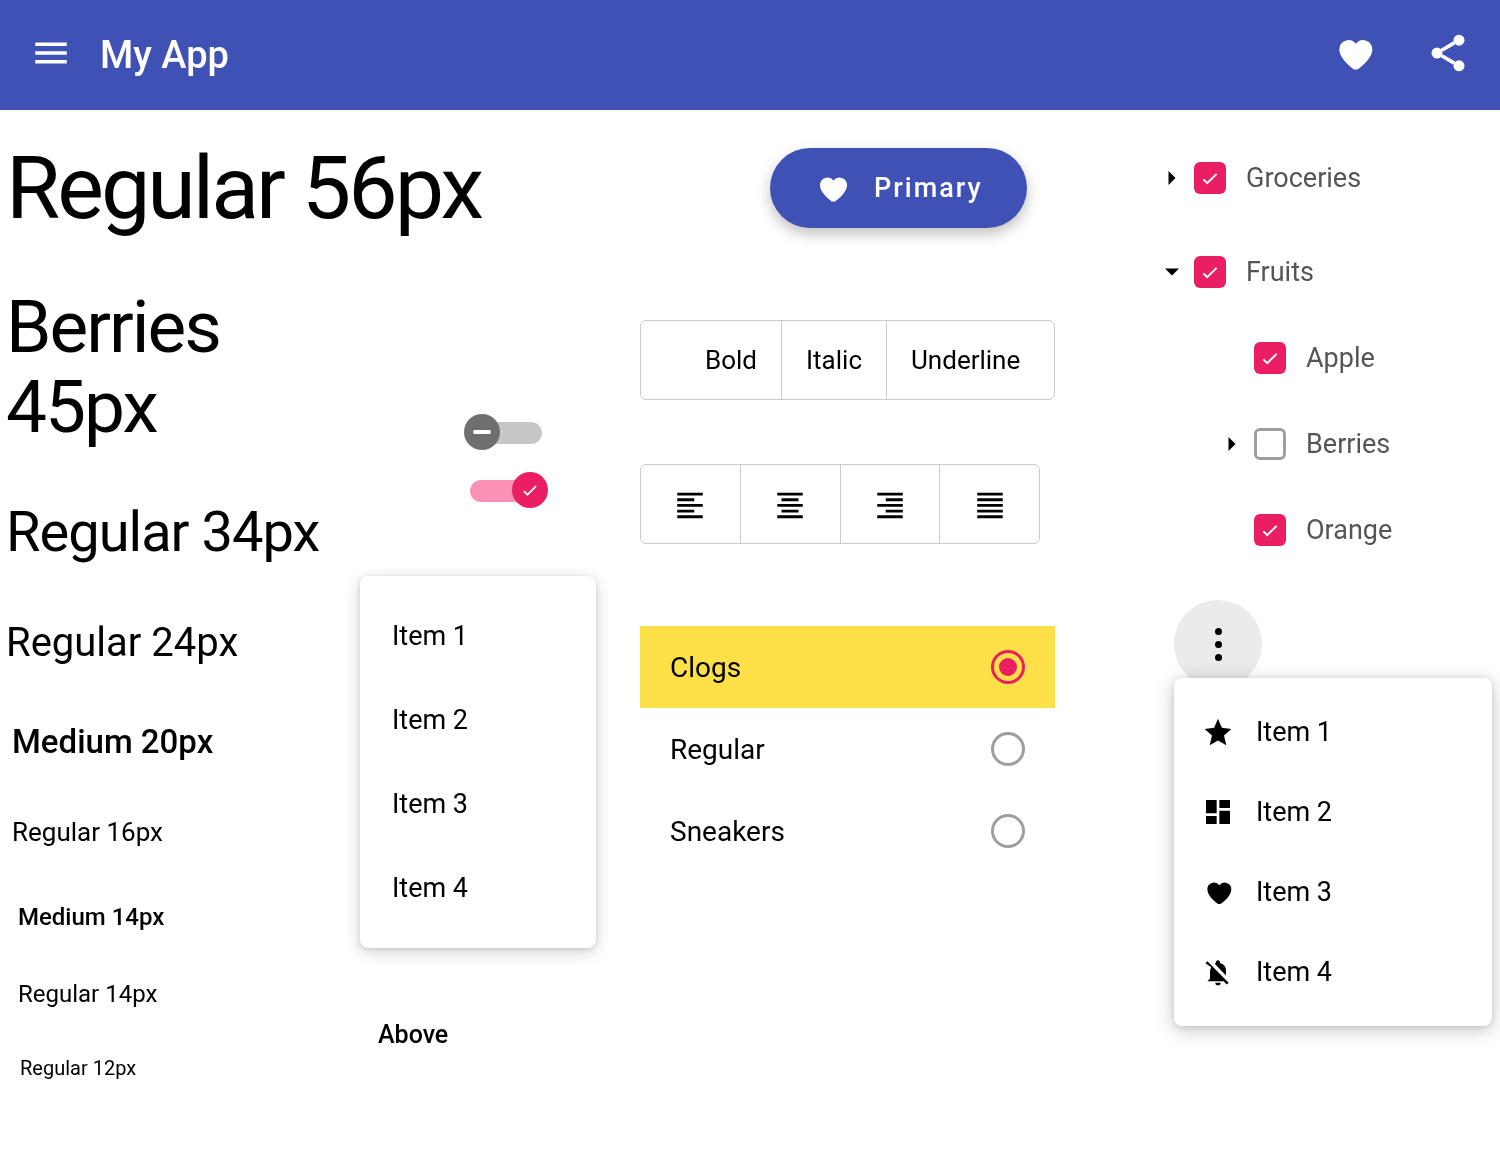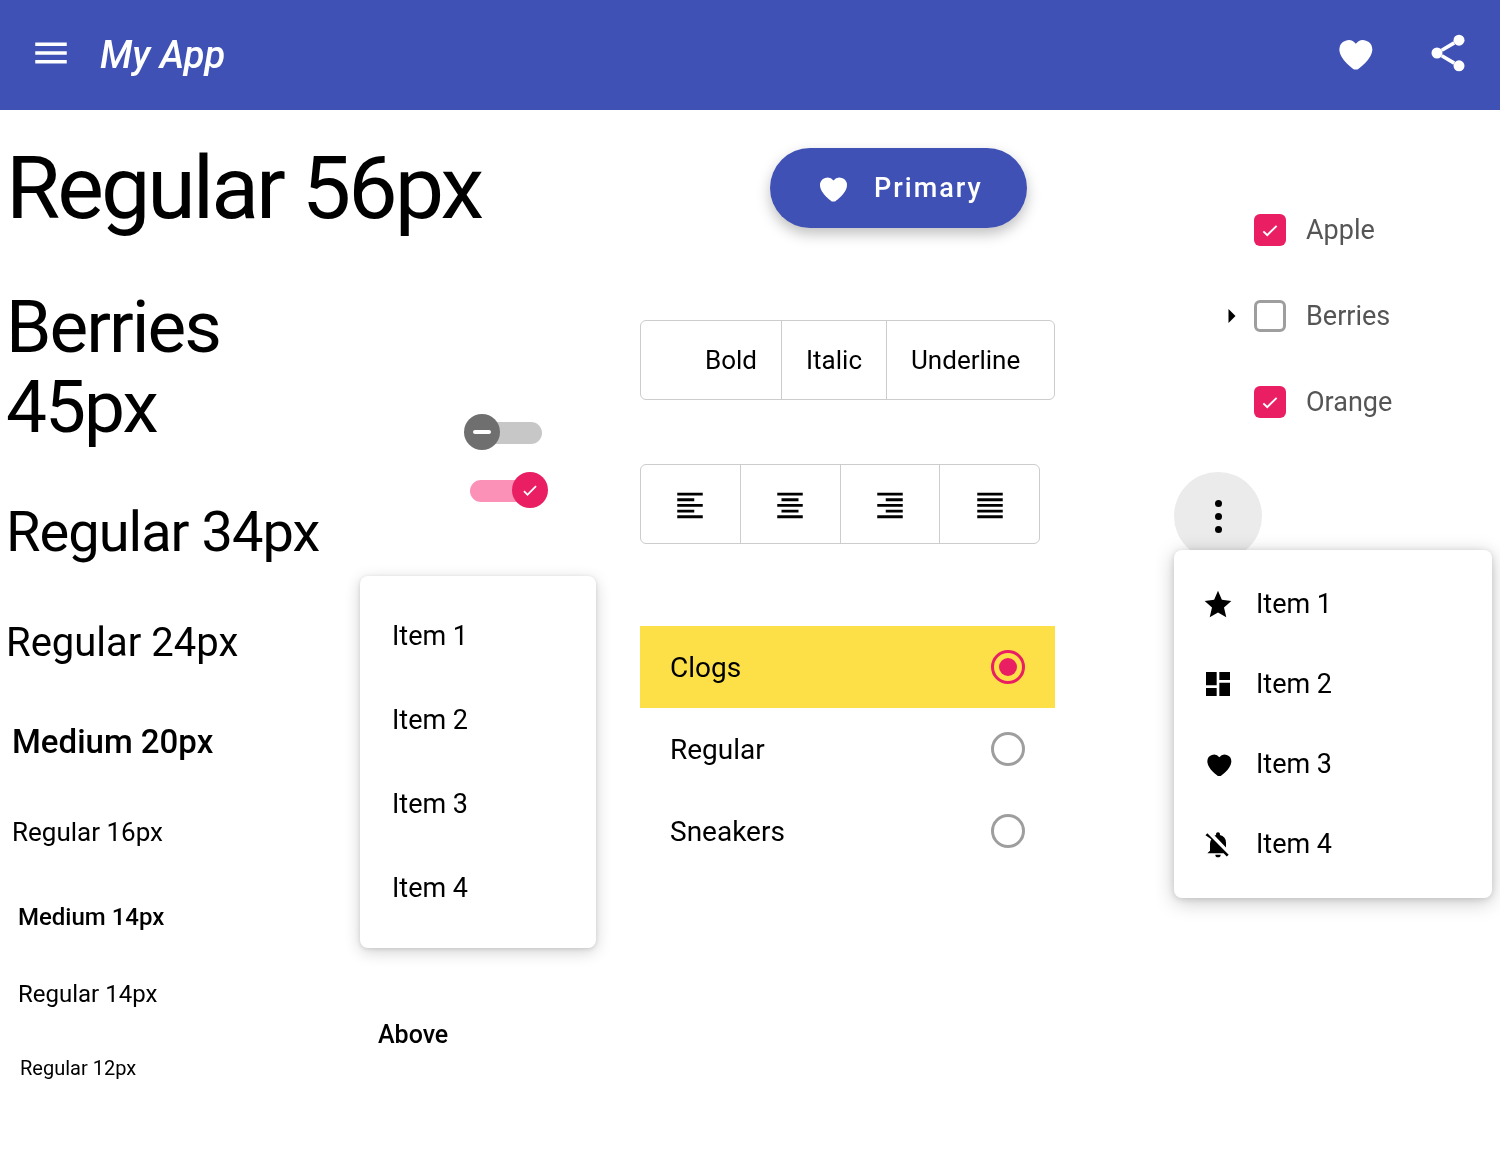--- a/index.html
+++ b/index.html
@@ -13,21 +13,21 @@
   }
   .appbar {
     background: #3f51b5;
     color: #fff;
     height: 110px;
     display: flex;
     align-items: center;
     padding: 0 30px;
   }
   .appbar .menu-btn { margin-right: 28px; cursor: pointer; }
-  .appbar .title { font-size: 38px; font-weight: 500; font-style: italic; }
+  .appbar .title { font-size: 38px; font-weight: 500; }
   .appbar .spacer { flex: 1; }
   .appbar .action { margin-left: 50px; cursor: pointer; }
 
   .content {
     display: flex;
     padding: 30px 0 0 0;
   }
   .col1 { width: 360px; padding-left: 6px; }
   .col2 { width: 260px; position: relative; }
   .col3 { width: 530px; padding-left: 20px; }
@@ -250,21 +250,51 @@
       </div>
       <div class="radio-row">
         <span class="lbl">Sneakers</span>
         <span class="radio-circle"></span>
       </div>
     </div>
   </div>
 
   <div class="col4">
     <div class="tree">
+      <div class="tree-row">
+        <span class="exp">
+            <svg width="28" height="28" viewBox="0 0 24 24">
+              <path d="M9 6l6 6-6 6z"></path>
+            </svg>
+          </span>
+        <span class="cb">
+            <span class="cb-box chk">
+              <svg width="22" height="22" viewBox="0 0 24 24" fill="#fff">
+                <path d="M9 16.2l-3.5-3.5L4 14.2 9 19.2 20 8.2l-1.5-1.5z"></path>
+              </svg>
+            </span>
+          </span>
+        <span class="tl">Groceries</span>
+      </div>
       <div class="tree-gap"></div>
+      <div class="tree-row">
+        <span class="exp">
+            <svg width="28" height="28" viewBox="0 0 24 24">
+              <path d="M6 9l6 6 6-6z"></path>
+            </svg>
+          </span>
+        <span class="cb">
+            <span class="cb-box chk">
+              <svg width="22" height="22" viewBox="0 0 24 24" fill="#fff">
+                <path d="M9 16.2l-3.5-3.5L4 14.2 9 19.2 20 8.2l-1.5-1.5z"></path>
+              </svg>
+            </span>
+          </span>
+        <span class="tl">Fruits</span>
+      </div>
 
       <div class="tree-row lvl1">
         <span class="exp"></span>
         <span class="cb">
             <span class="cb-box chk">
               <svg width="22" height="22" viewBox="0 0 24 24" fill="#fff">
                 <path d="M9 16.2l-3.5-3.5L4 14.2 9 19.2 20 8.2l-1.5-1.5z"></path>
               </svg>
             </span>
           </span>

